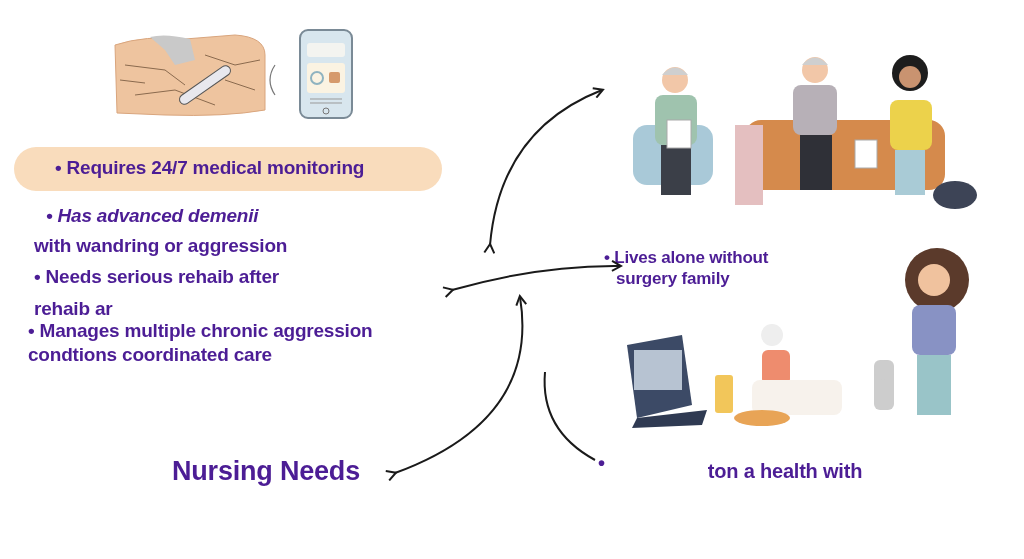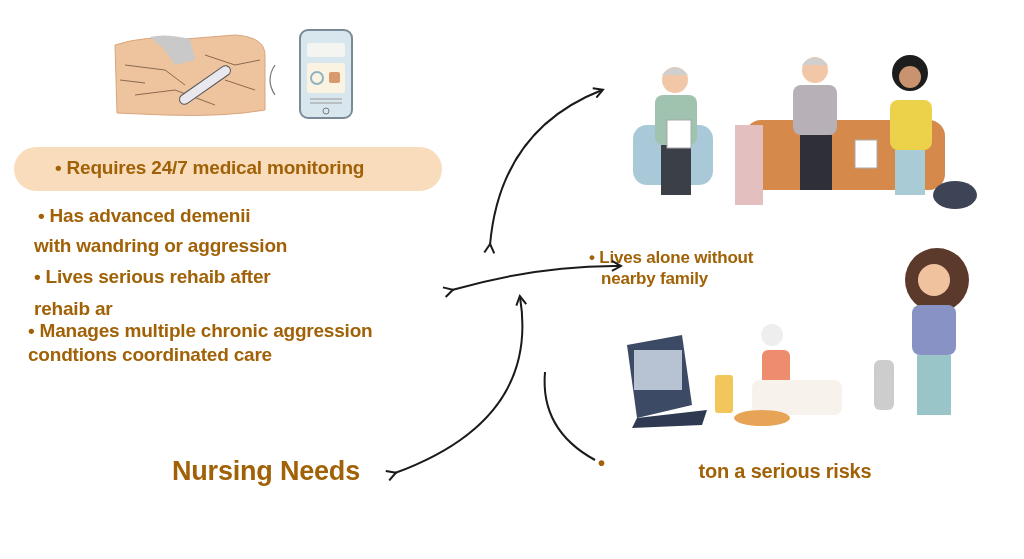--- a/index.html
+++ b/index.html
@@ -2,21 +2,21 @@
 <html><head>
   <meta charset="utf-8">
   <style>
     html, body { margin: 0; padding: 0; }
     body {
       width: 1024px; height: 559px; position: relative; overflow: hidden;
       background: #ffffff; color: #1a1a1a;
       font-family: "Liberation Sans", "DejaVu Sans", sans-serif;
     }
     .abs { position: absolute; }
-    .txt { font-weight: bold; color: #a16207; font-size: 19px; line-height: 22px; white-space: nowrap; letter-spacing: -0.2px; }
+    .txt { font-weight: bold; color: #4c1d95; font-size: 19px; line-height: 22px; white-space: nowrap; letter-spacing: -0.2px; }
     .pill {
       left: 14px; top: 147px; width: 428px; height: 44px;
       background: #f9dcbc; border-radius: 22px;
     }
     .pill-text { left: 55px; top: 157px; }
     .title { font-size: 27px; line-height: 30px; }
     .ill { position: absolute; }
   </style>
 </head>
 <body>
@@ -37,37 +37,37 @@
     <rect x="224" y="47" width="11" height="11" rx="2" fill="#d69a6c"></rect>
     <line x1="205" y1="74" x2="237" y2="74" stroke="#999"></line>
     <line x1="205" y1="78" x2="237" y2="78" stroke="#999"></line>
     <circle cx="221" cy="86" r="3" fill="none" stroke="#777"></circle>
   </svg>
 </div>
 
 <div class="abs pill"></div>
 <div class="abs txt pill-text">• Requires 24/7 medical monitoring</div>
 
-<div class="abs txt" style="left:38px;top:205px;">• Has advanced demenii</div>
+<div class="abs txt" style="left:46px;top:205px;font-style:italic;">• Has advanced demenii</div>
 <div class="abs txt" style="left:34px;top:235px;">with wandring or aggression</div>
-<div class="abs txt" style="left:34px;top:266px;">• Lives serious rehaib after</div>
+<div class="abs txt" style="left:34px;top:266px;">• Needs serious rehaib after</div>
 <div class="abs txt" style="left:34px;top:298px;">rehaib ar</div>
 <div class="abs txt" style="left:28px;top:320px;">• Manages multiple chronic aggression</div>
 <div class="abs txt" style="left:28px;top:344px;">condtions coordinated care</div>
 
 <div class="abs txt title" style="left:172px;top:456px;">Nursing Needs</div>
 
-<div class="abs txt" style="left:589px;top:247px;font-size:17px;line-height:21px;">
+<div class="abs txt" style="left:604px;top:247px;font-size:17px;line-height:21px;">
   <div>• Lives alone without</div>
-  <div style="padding-left:12px;">nearby family</div>
+  <div style="padding-left:12px;">surgery family</div>
 </div>
 
 <div class="abs txt" style="left:598px;top:452px;font-size:20px;">•</div>
 <div class="abs txt" style="left:640px;top:459px;width:290px;text-align:center;font-size:20px;line-height:24px;">
-  <div>ton a serious risks</div>
+  <div>ton a health with</div>
 </div>
 
 <svg class="abs" style="left:0;top:0;" width="1024" height="559">
   <defs>
     <marker id="ah" markerWidth="12" markerHeight="12" refX="9" refY="6" orient="auto" markerUnits="userSpaceOnUse">
       <path d="M1 1 L10 6 L1 11" fill="none" stroke="#1a1a1a" stroke-width="2"></path>
     </marker>
   </defs>
   <path d="M490 245 Q500 130 602 90" fill="none" stroke="#1a1a1a" stroke-width="2" marker-start="url(#ah)" marker-end="url(#ah)"></path>
   <path d="M452 290 Q540 265 620 266" fill="none" stroke="#1a1a1a" stroke-width="2" marker-start="url(#ah)" marker-end="url(#ah)"></path>

